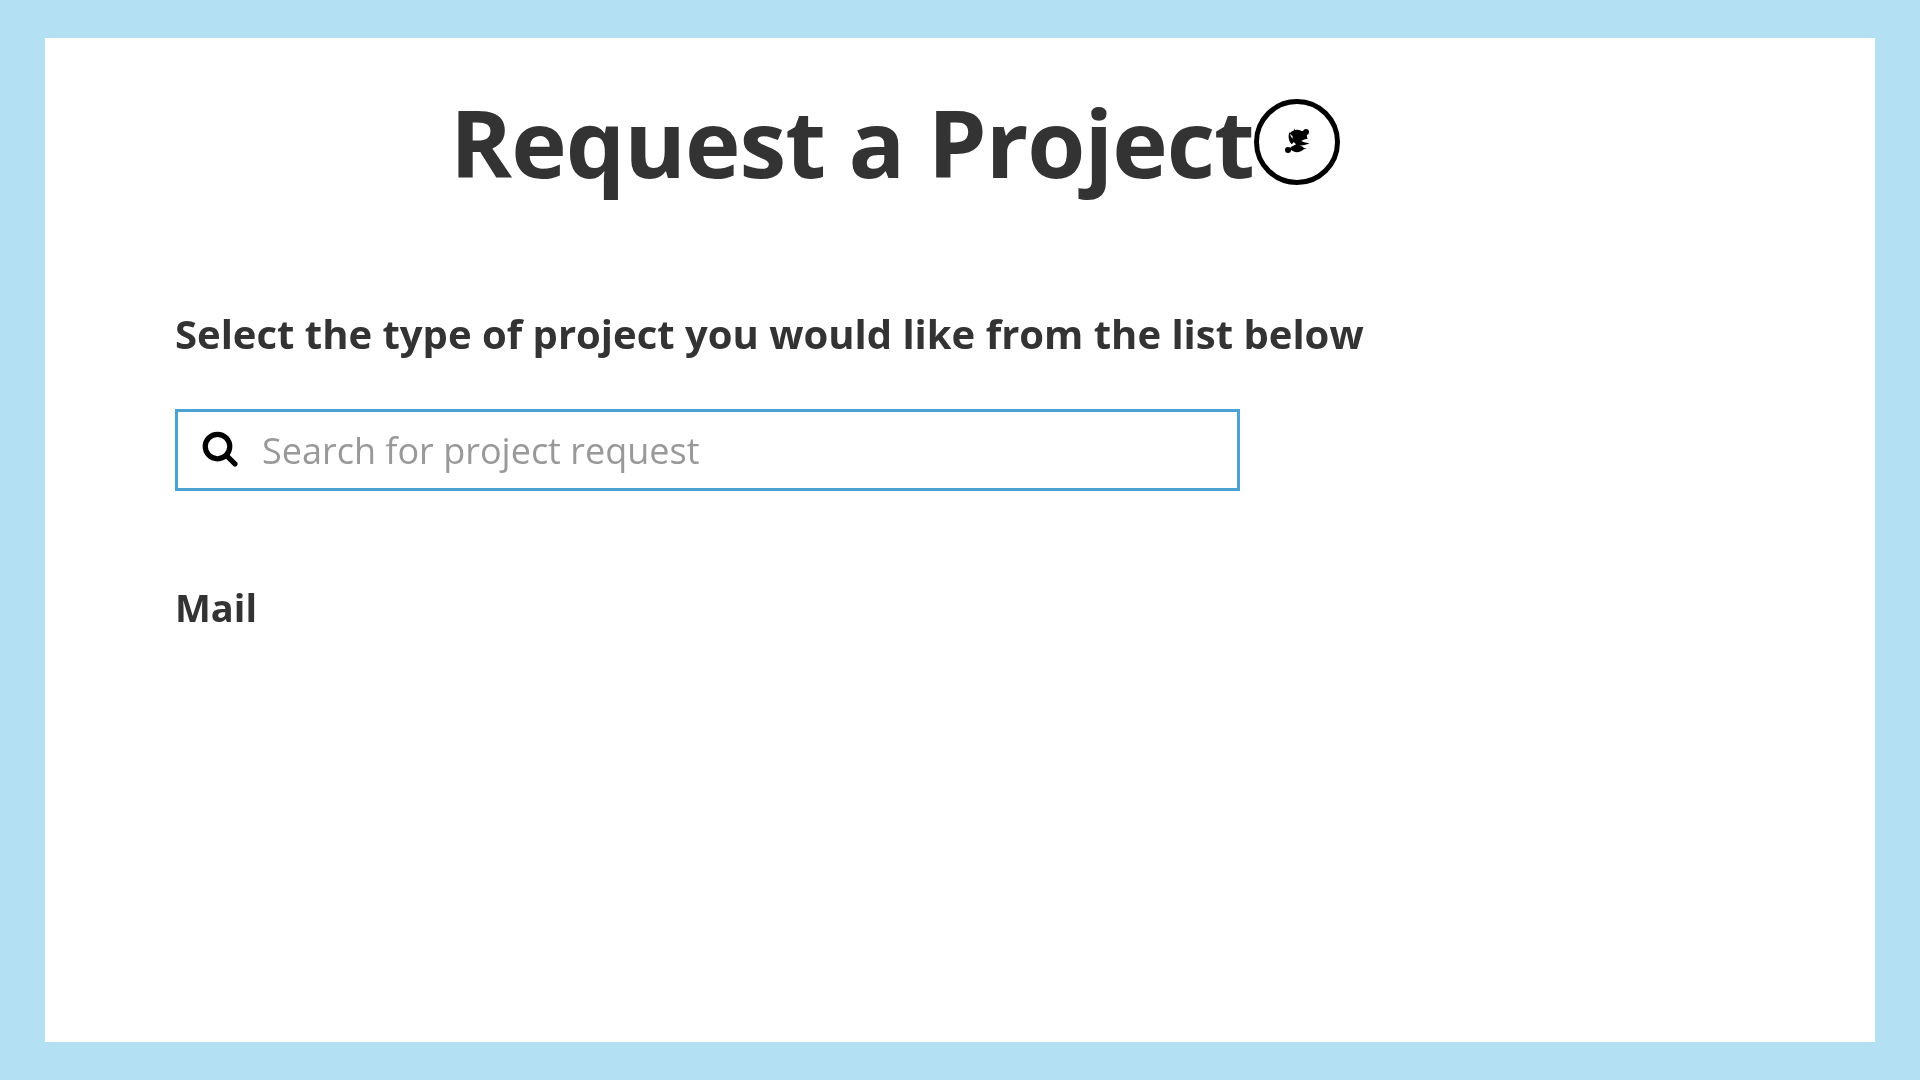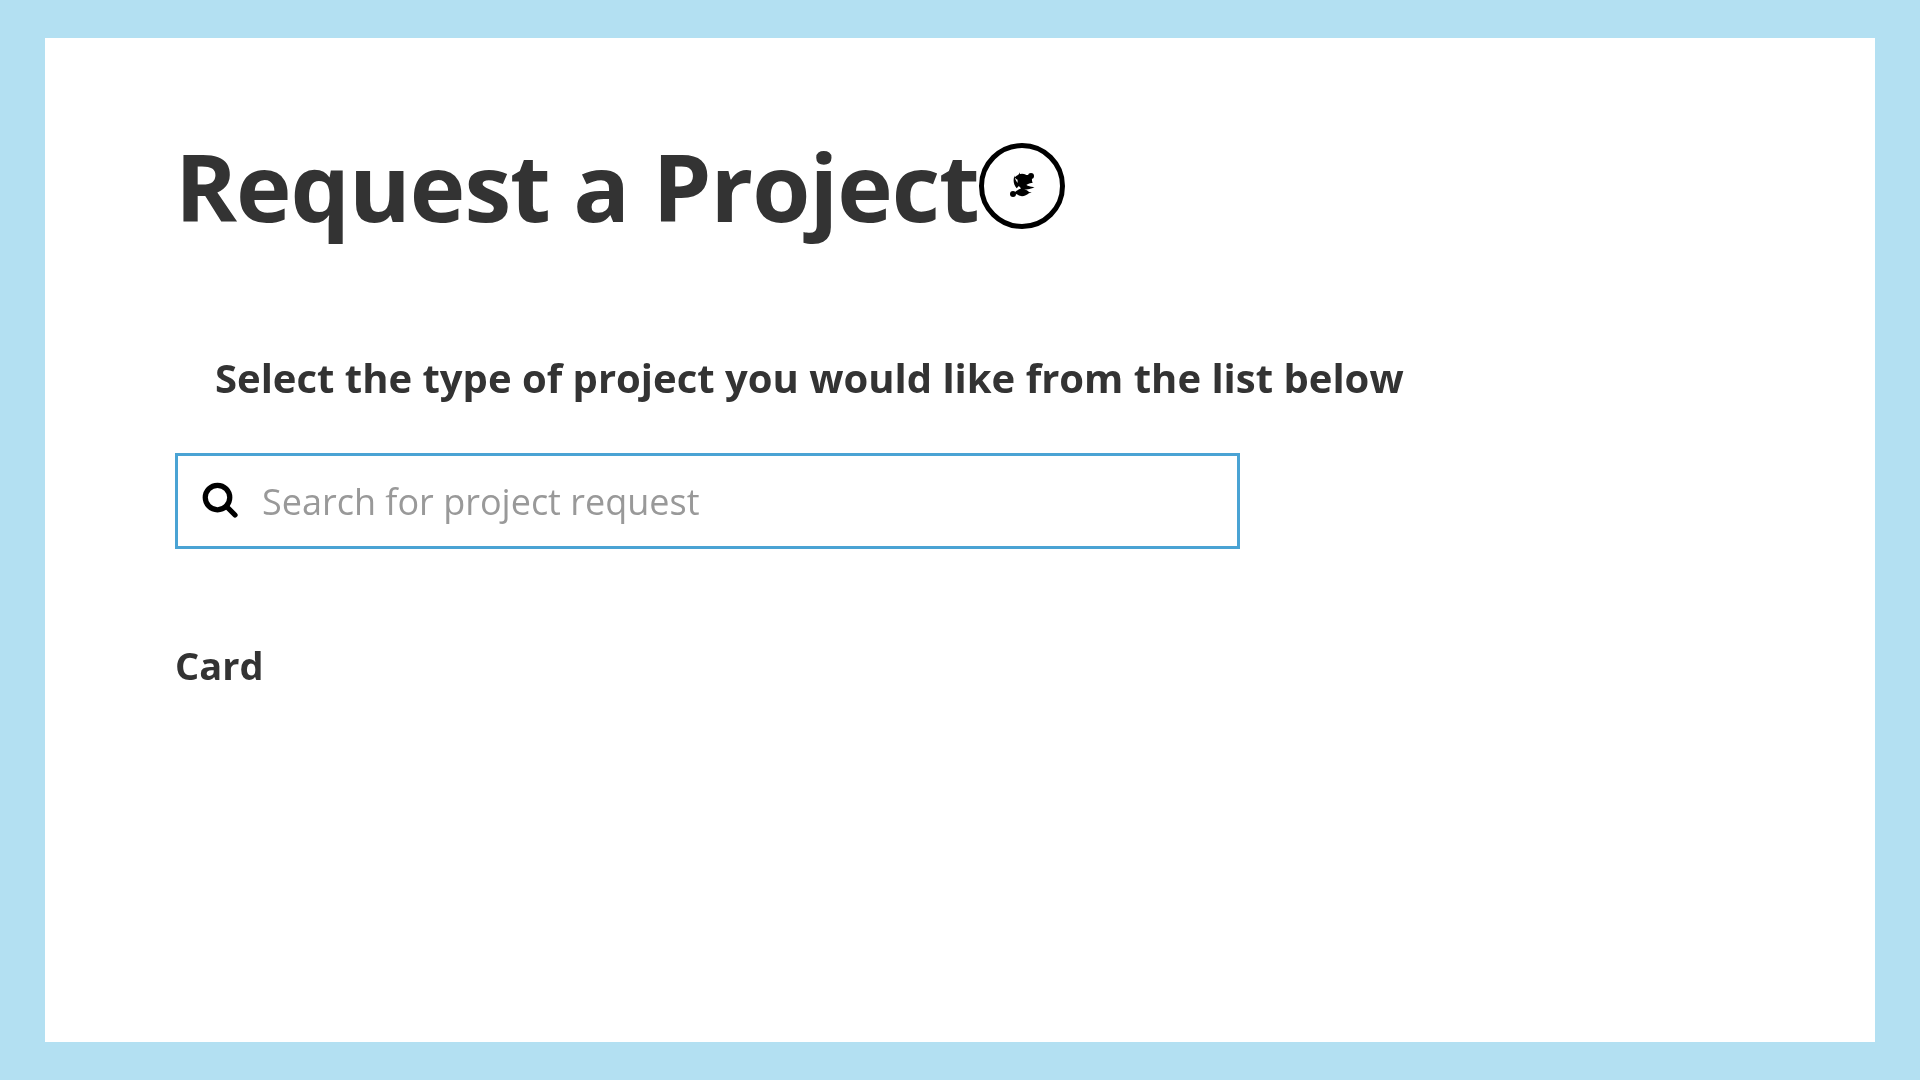--- a/index.html
+++ b/index.html
@@ -17,24 +17,23 @@
     }
     .modal {
       background-color: #ffffff;
       width: 100%;
       height: 100%;
       padding: 40px 130px 0 130px;
       position: relative;
     }
     .header-row {
       display: flex;
-      justify-content: flex-start;
+      justify-content: center;
       align-items: center;
       margin-bottom: 100px;
-      margin-top: 44px;
     }
     .page-title {
       font-size: 94px;
       font-weight: 700;
       color: #333333;
       letter-spacing: -1px;
     }
     .close-button {
       width: 86px;
       height: 86px;
@@ -49,25 +48,24 @@
     }
     .close-button svg {
       width: 36px;
       height: 36px;
     }
     .subtitle {
       font-size: 40px;
       font-weight: 700;
       color: #333333;
       margin-bottom: 48px;
-      margin-left: 40px;
     }
     .search-container {
       width: 1065px;
-      height: 96px;
+      height: 82px;
       border: 3px solid #4aa3d4;
       display: flex;
       align-items: center;
       padding: 12px 22px;
       margin-bottom: 90px;
     }
     .search-icon {
       width: 42px;
       height: 42px;
       flex-shrink: 0;
@@ -130,16 +128,16 @@
         <line x1="15" y1="15" x2="20" y2="20" stroke-linecap="round"></line>
       </svg>
     </span>
     <input type="text" class="search-input" placeholder="Search for project request" style="">
   </div>
 
   <div class="list-item">
   </div>
 
   <div class="list-item">
-    <div class="item-title">Card</div>
+    <div class="item-title">Mail</div>
   </div>
 
 </div>
 
 </body></html>

